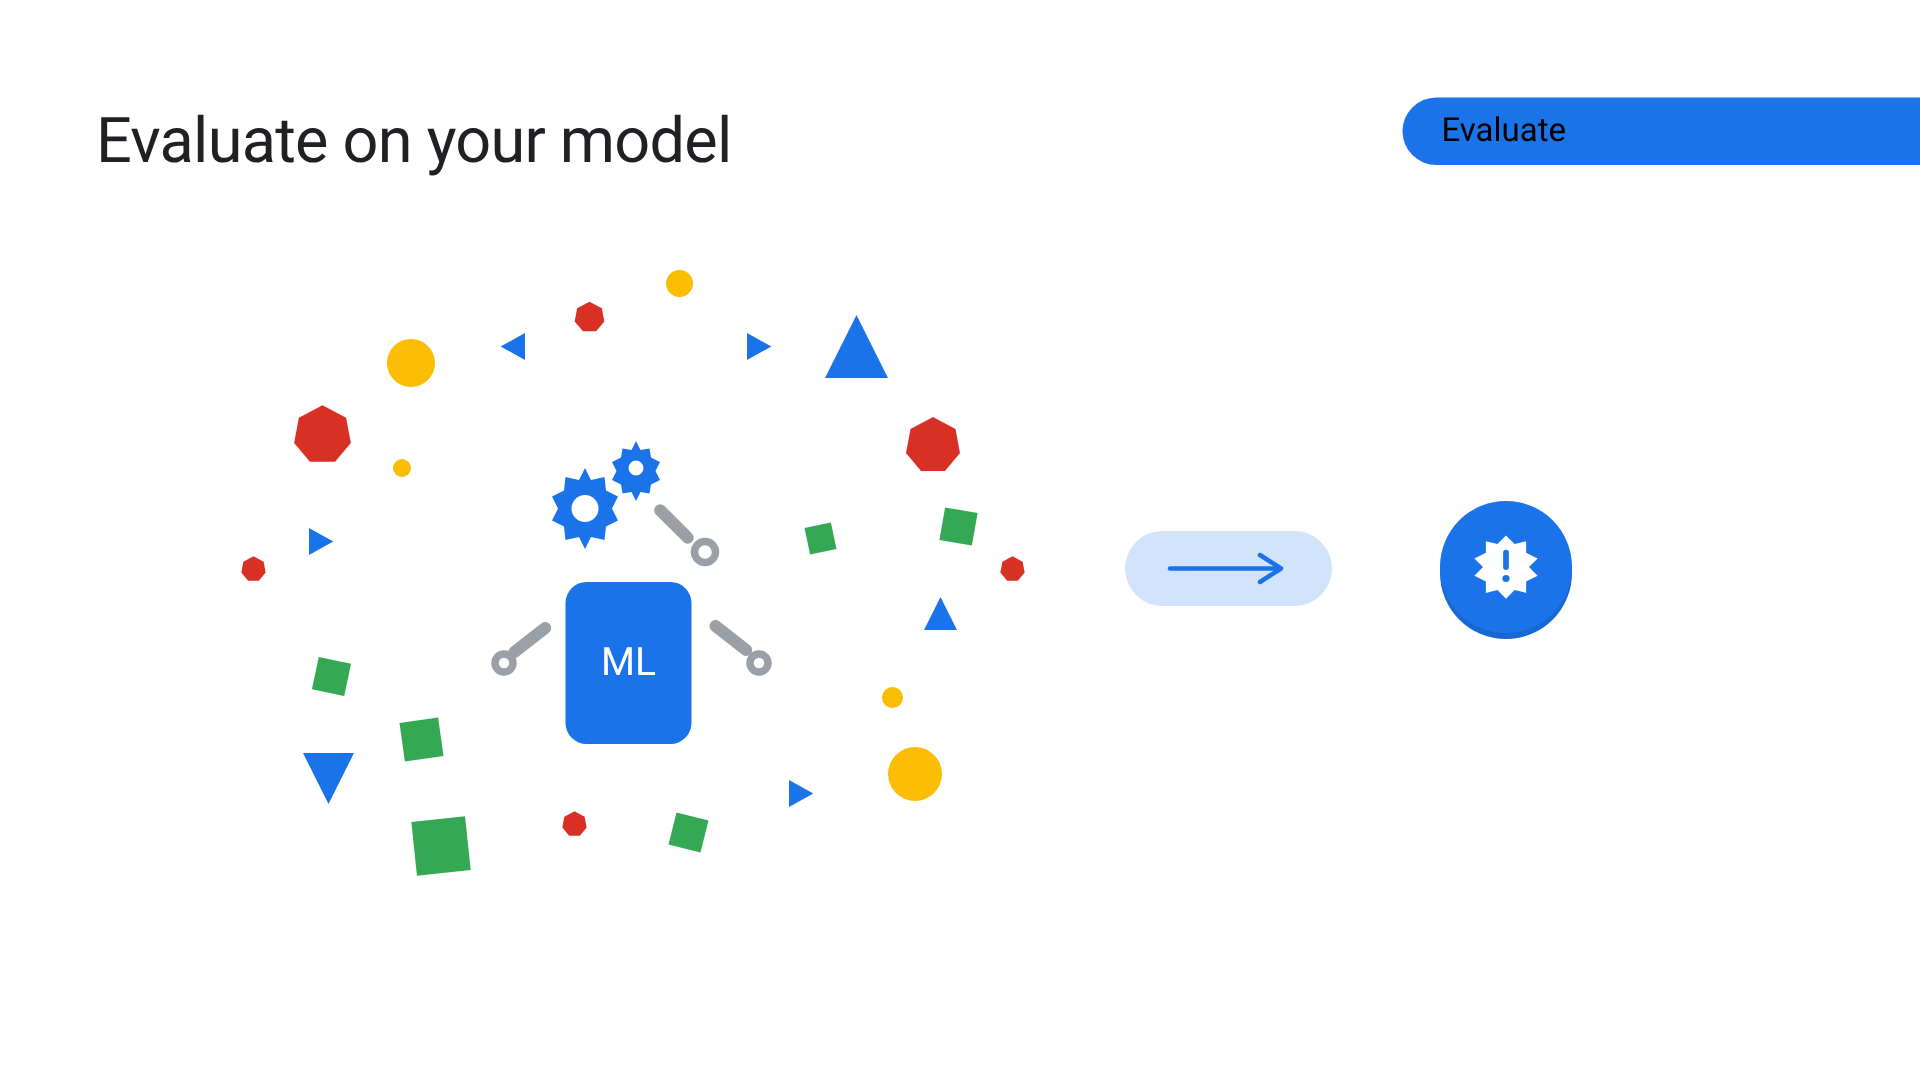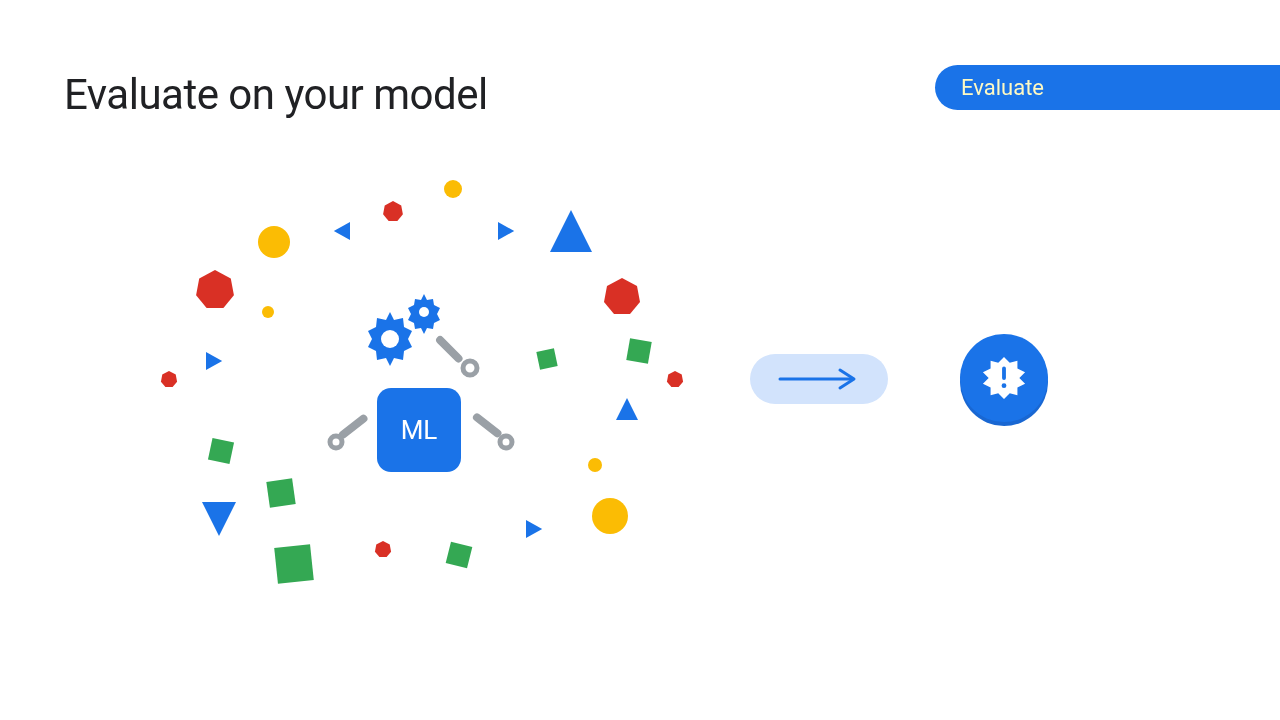--- a/index.html
+++ b/index.html
@@ -18,42 +18,42 @@
       font-size: 42px;
       font-weight: 400;
       color: #202124;
       letter-spacing: -0.5px;
     }
     .badge {
       position: absolute;
       top: 65px;
       right: 0;
       background: #1a73e8;
-      color: #fef9c3;
+      color: #000000;
       font-size: 22px;
       font-weight: 400;
       padding: 10px 22px 10px 26px;
       border-radius: 24px 0 0 24px;
       min-width: 345px;
     }
     .shape-field {
       position: absolute;
       top: 130px;
       left: 150px;
       width: 560px;
       height: 480px;
     }
     .shape { position: absolute; }
     .circle { border-radius: 50%; }
     .ml-box {
       position: absolute;
       left: 227px;
       top: 258px;
       width: 84px;
-      height: 84px;
+      height: 108px;
       background: #1a73e8;
       border-radius: 14px;
       display: flex;
       align-items: center;
       justify-content: center;
       color: #fff;
       font-size: 26px;
       font-weight: 400;
       z-index: 5;
     }

